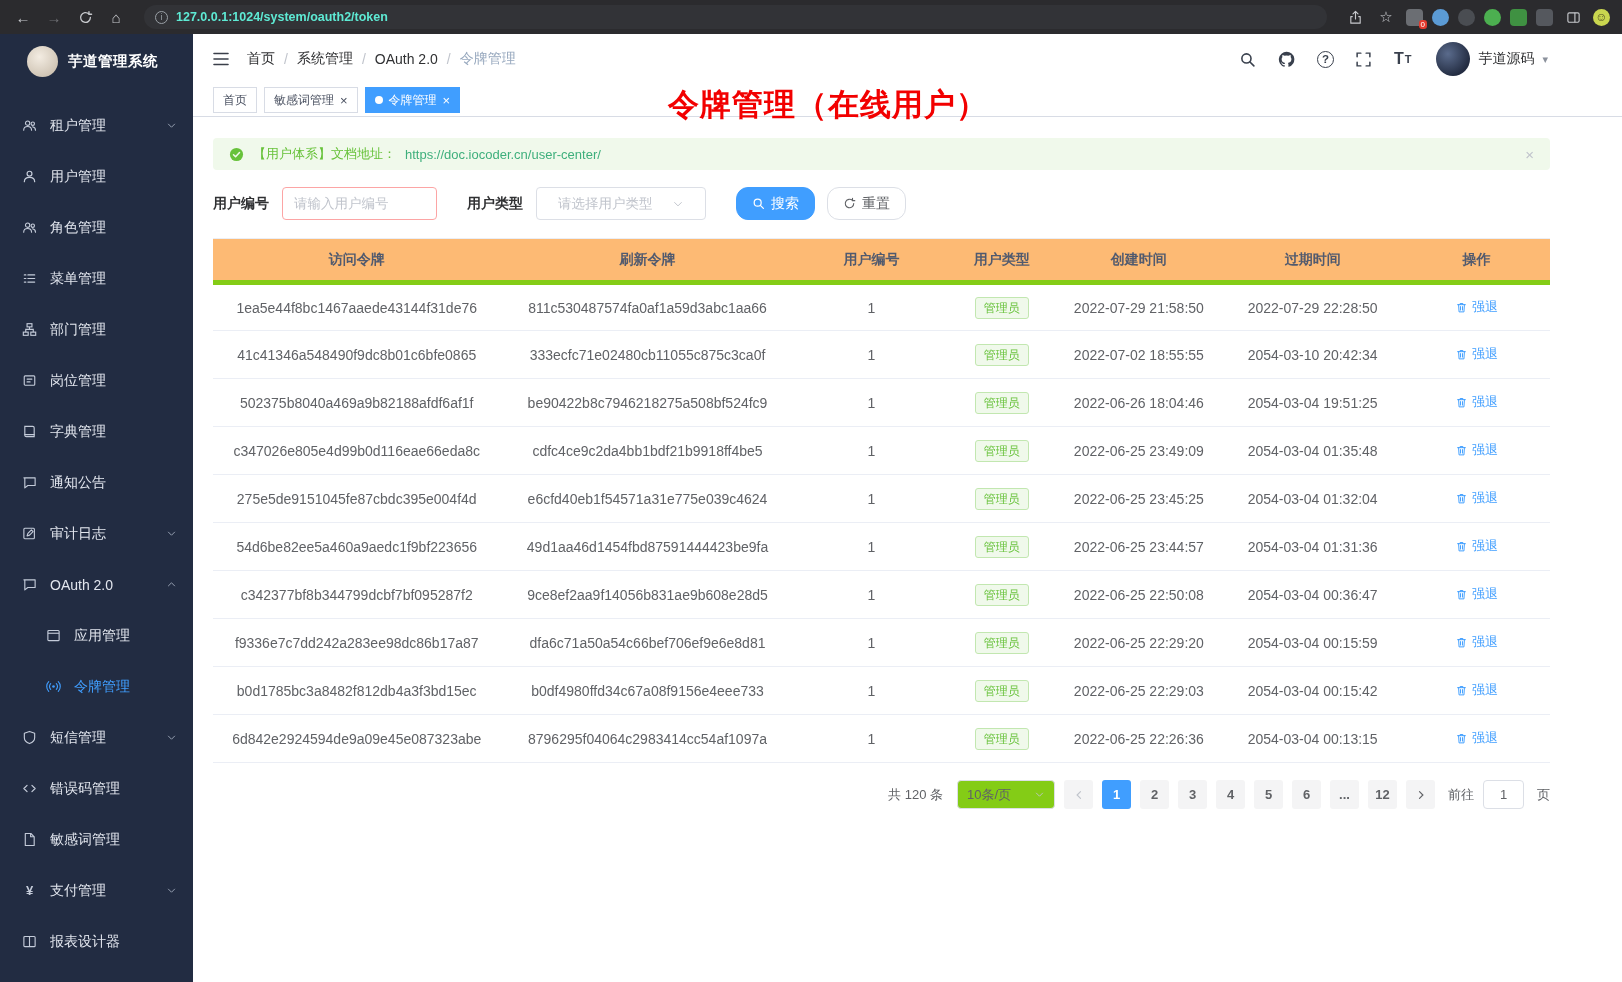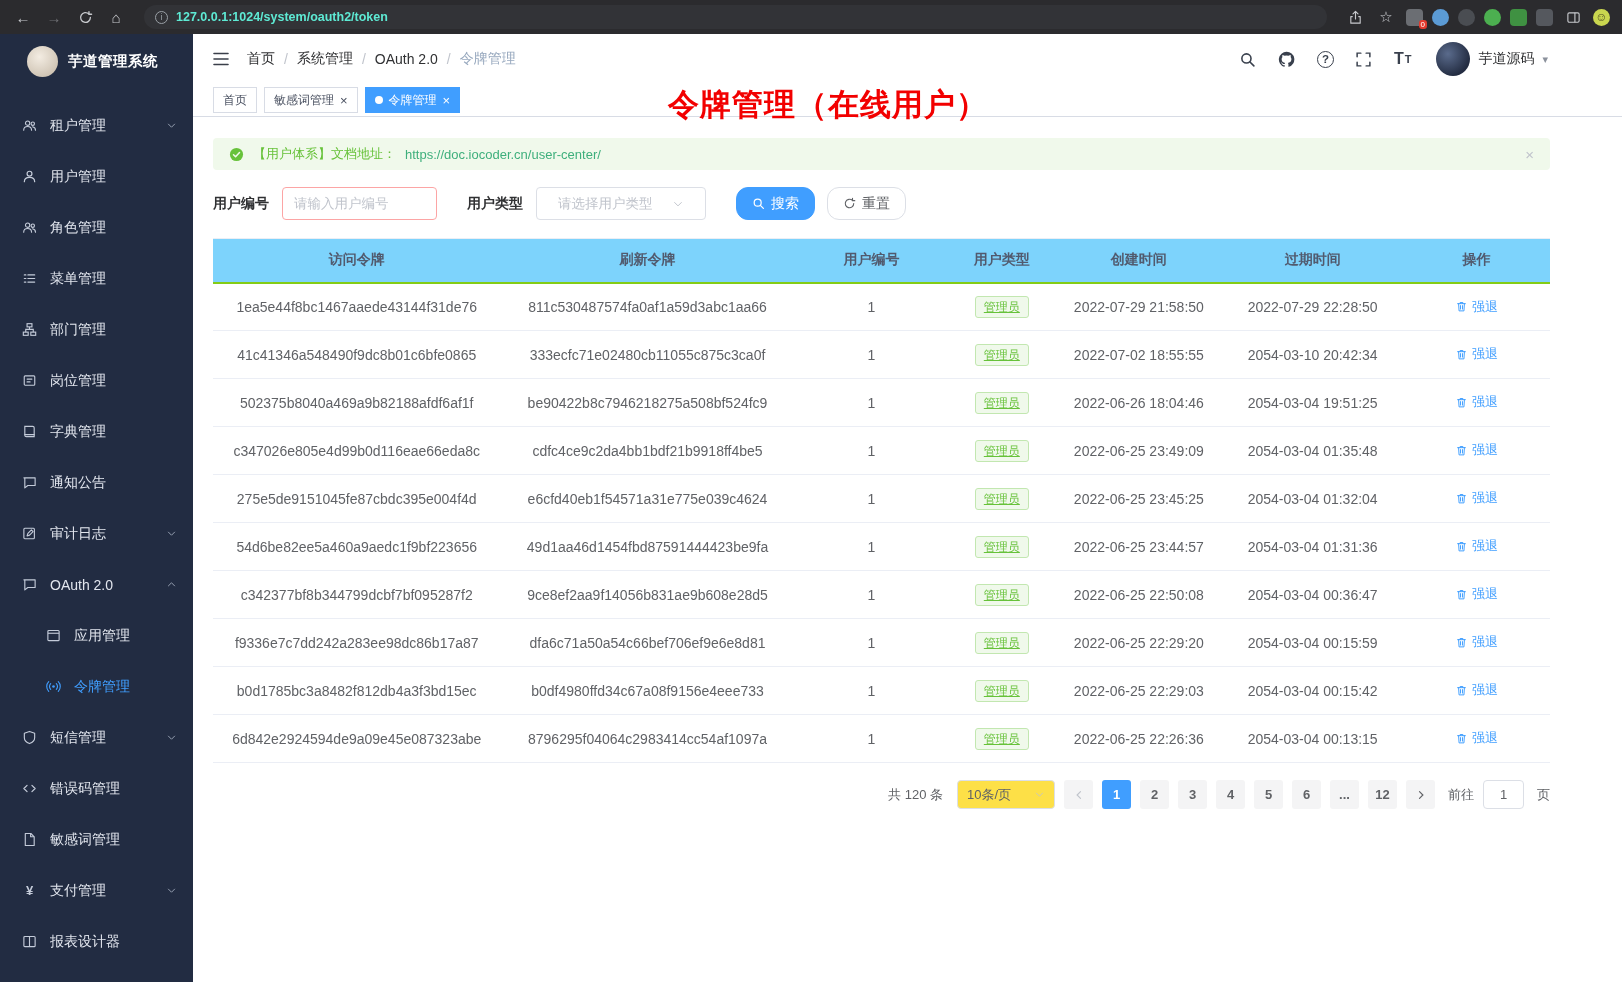--- a/index.html
+++ b/index.html
@@ -83,29 +83,29 @@
 .f-input::placeholder{color:#c0c4cc;}
 .f-select{width:170px;height:33px;border:1px solid #dcdfe6;border-radius:4px;display:flex;align-items:center;justify-content:space-between;padding:0 21px;cursor:pointer;background:#fff;}
 .sel-text{font-size:13.5px;color:#c0c4cc;white-space:nowrap;}
 .sel-caret{width:12px;height:12px;color:#c0c4cc;flex-shrink:0;}
 .btn{height:33px;border-radius:12px;display:inline-flex;align-items:center;gap:6px;font-size:14px;cursor:pointer;padding:0 15px;font-family:inherit;}
 .btn-ico{width:13px;height:13px;}
 .btn-primary{background:#409eff;border:1px solid #409eff;color:#fff;margin-left:30px;}
 .btn-plain{background:#fff;border:1px solid #dcdfe6;color:#606266;margin-left:12px;}
 
 .data-table{width:100%;border-collapse:collapse;margin-top:18px;font-size:14px;color:#606266;table-layout:fixed;}
-.data-table th{height:44px;background:#7dd3fc;color:#515a6e;font-weight:600;border-top:1px solid #ebeef5;border-bottom:2px solid #84cc16;text-align:center;}
+.data-table th{height:44px;background:#fdba74;color:#515a6e;font-weight:600;border-top:1px solid #ebeef5;border-bottom:5px solid #84cc16;text-align:center;}
 .data-table td{height:48px;border-bottom:1px solid #ebeef5;text-align:center;white-space:nowrap;overflow:hidden;}
-.tag-success{display:inline-block;background:#f0f9eb;border:1px solid #c2e7b0;color:#67c23a;font-size:12px;border-radius:3px;padding:1px 8px;line-height:18px;text-decoration:underline;}
+.tag-success{display:inline-block;background:#f0f9eb;border:1px solid #c2e7b0;color:#67c23a;font-size:12px;border-radius:3px;padding:1px 8px;line-height:18px;}
 .link-action{color:#409eff;font-size:13px;display:inline-flex;align-items:center;gap:4px;cursor:pointer;}
 .act-ico{width:13px;height:13px;}
 
 .pagination{display:flex;align-items:center;justify-content:flex-end;gap:9px;margin-top:17px;font-size:13px;color:#606266;}
 .pg-total{margin-right:5px;}
-.pg-size{width:98px;height:29px;border:1px solid #dcdfe6;border-radius:4px;display:flex;align-items:center;justify-content:space-between;padding:0 9px;cursor:pointer;background:#fde047;font-size:13px;}
+.pg-size{width:98px;height:29px;border:1px solid #dcdfe6;border-radius:4px;display:flex;align-items:center;justify-content:space-between;padding:0 9px;cursor:pointer;background:#84cc16;font-size:13px;}
 .pg-size .sel-caret{width:11px;height:11px;}
 .pg-list{display:flex;gap:9px;}
 .pg-btn{min-width:29px;height:29px;background:#f4f4f5;border-radius:3px;display:inline-flex;align-items:center;justify-content:center;font-weight:600;font-size:13px;color:#606266;cursor:pointer;padding:0 5px;}
 .pg-btn.active{background:#409eff;color:#fff;}
 .pg-btn.disabled{color:#c0c4cc;cursor:default;}
 .pg-chev{width:12px;height:12px;}
 .pg-goto-label{margin-left:4px;white-space:nowrap;}
 .pg-goto-input{width:41px;height:29px;border:1px solid #dcdfe6;border-radius:4px;text-align:center;font-size:13px;color:#606266;outline:none;font-family:inherit;}
 
 

